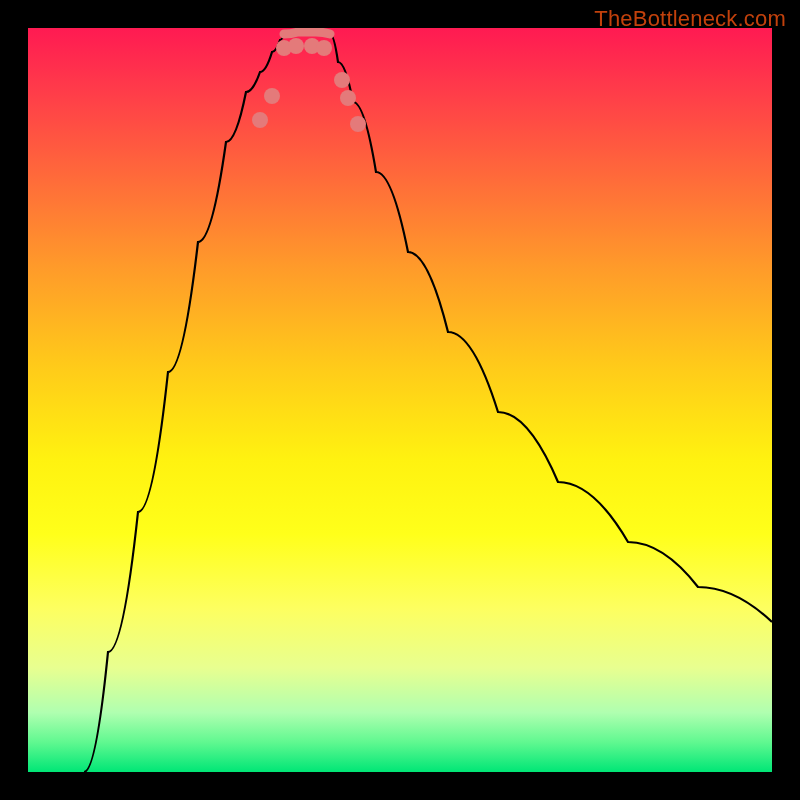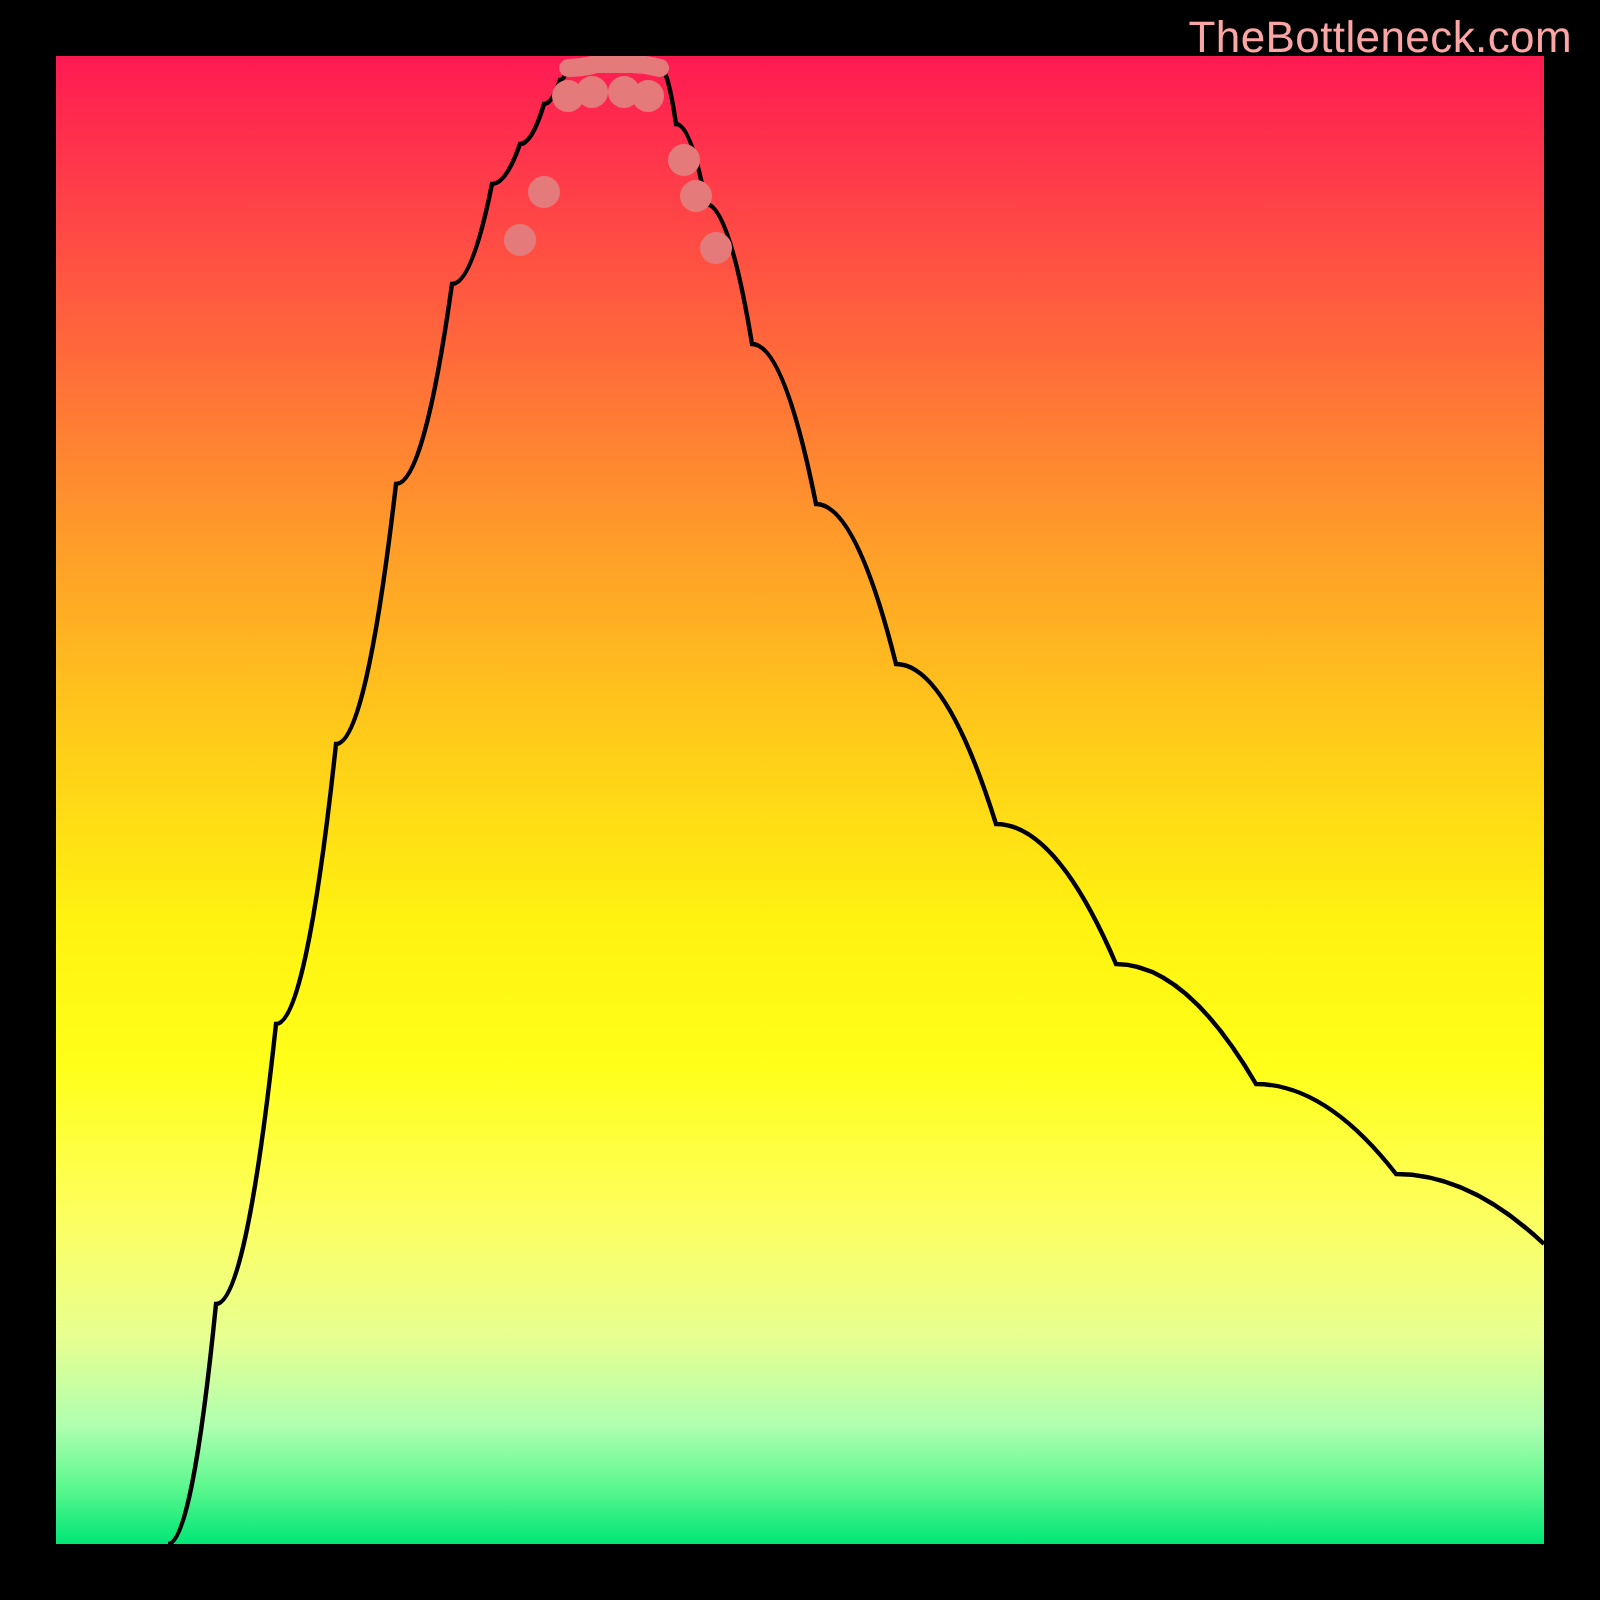--- a/index.html
+++ b/index.html
@@ -23,21 +23,21 @@
       #e8ff90 86%,
       #b0ffb0 92%,
       #60f890 96%,
       #00e676 100%
     );
   }
   .watermark {
     position: absolute;
     top: 6px;
     right: 14px;
-    color: #fca5a5;
+    color: #c2410c;
     font-size: 22px;
     font-weight: 500;
     letter-spacing: 0.2px;
     z-index: 5;
   }
   svg.curve {
     position: absolute;
     left: 28px;
     top: 28px;
     width: 744px;

